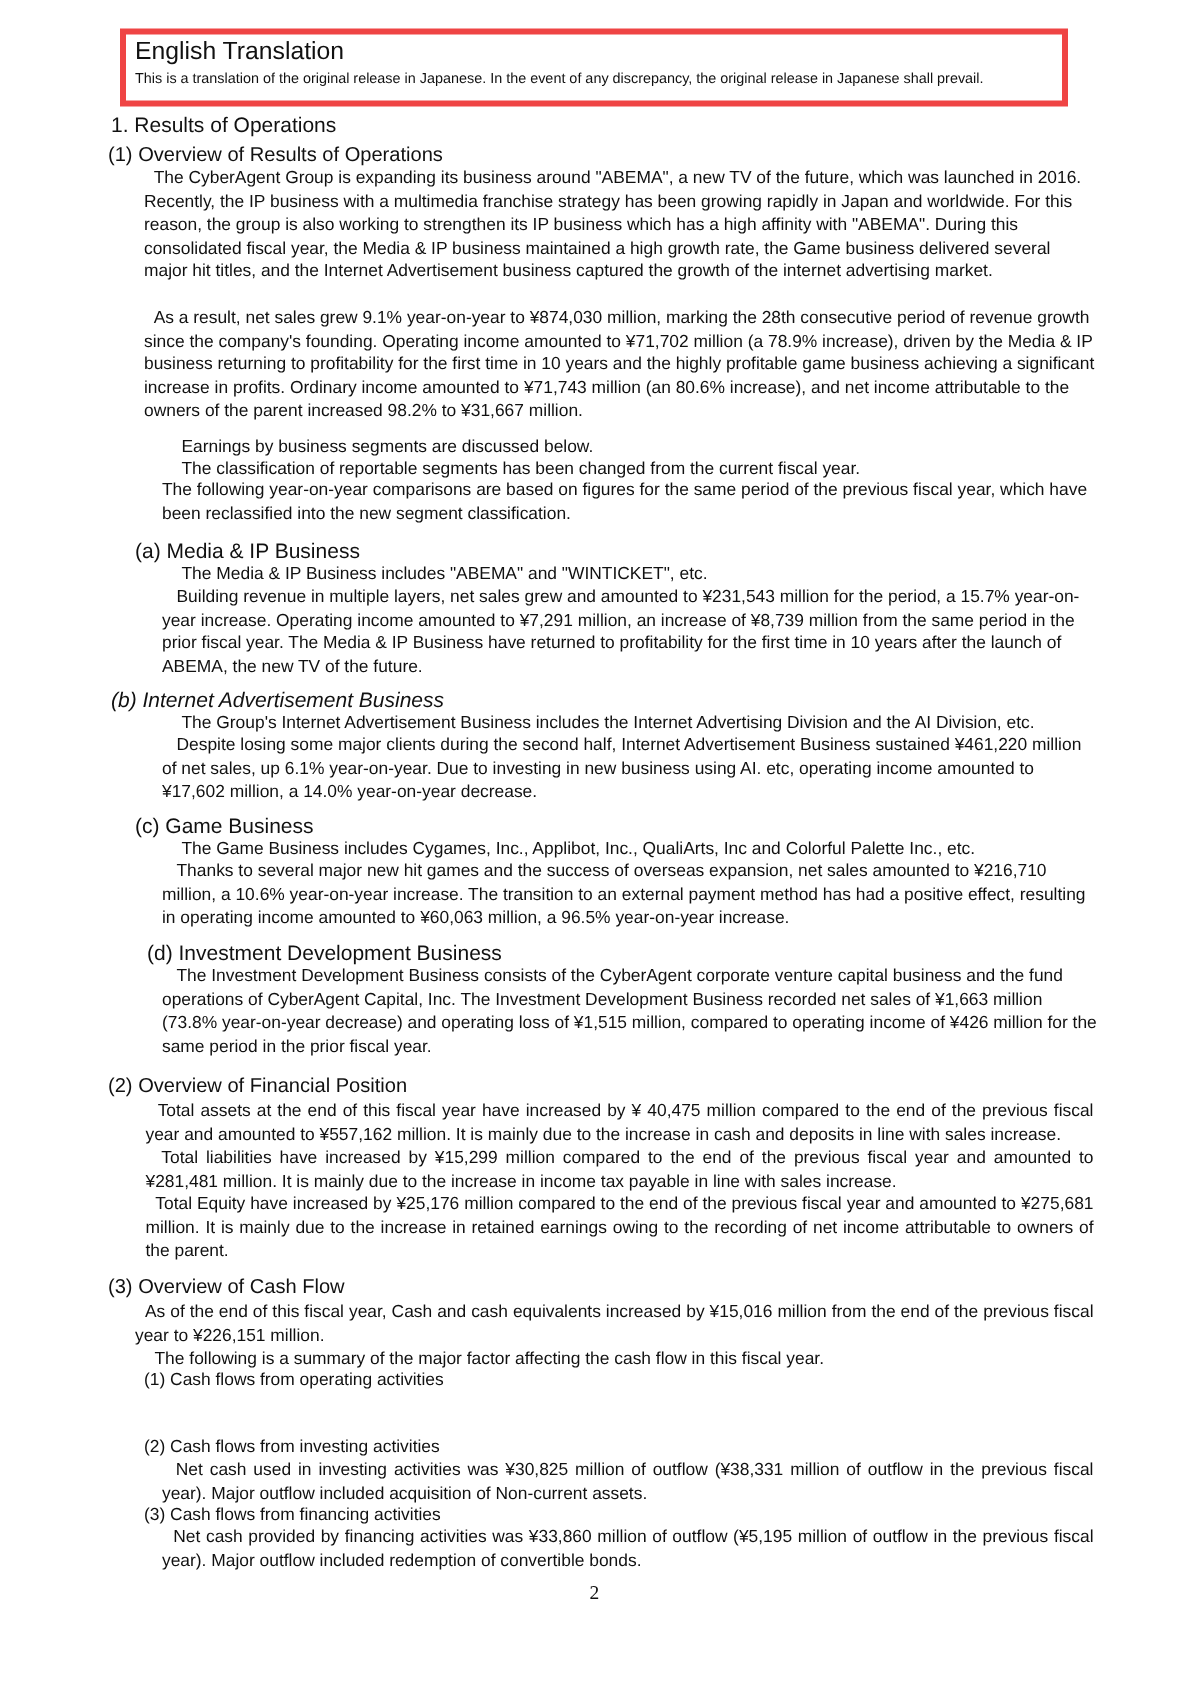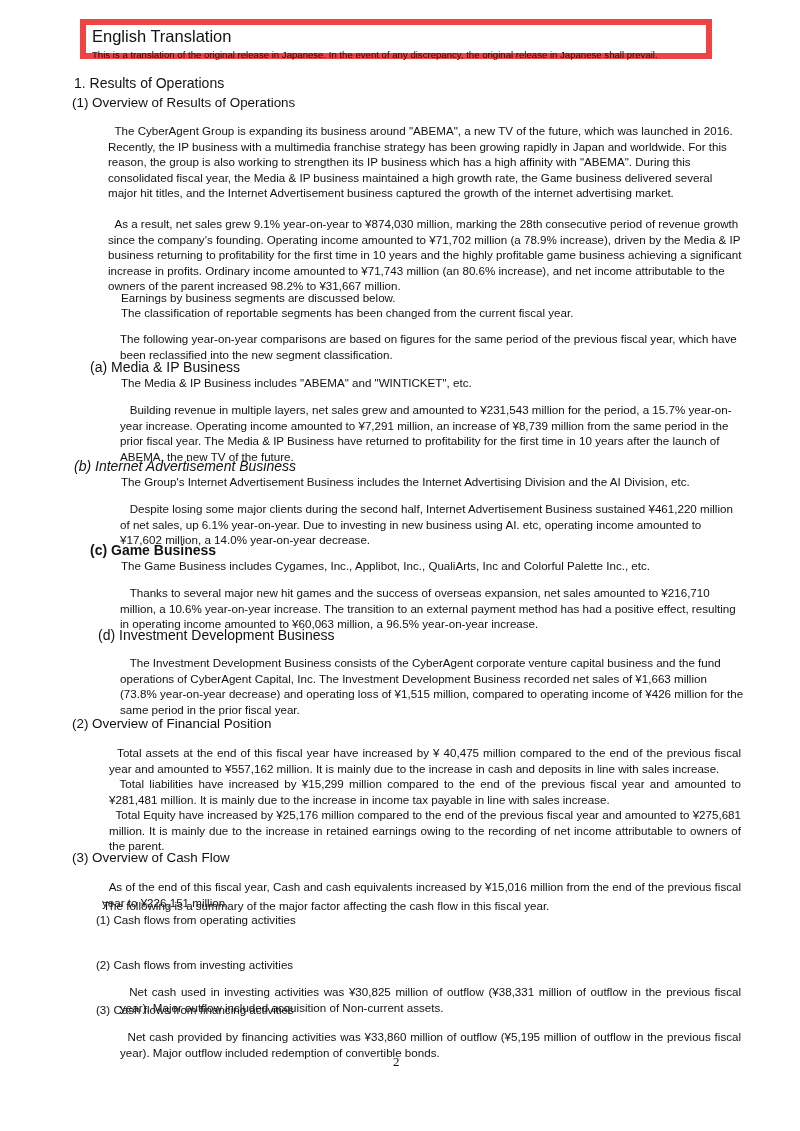--- a/index.html
+++ b/index.html
@@ -19,22 +19,22 @@
       position: absolute;
       left: 0; top: 0;
       width: 800px;
       height: 1131px;
     }
     .notice-box {
       position: absolute;
       left: 80px;
       top: 19px;
       width: 632px;
-      height: 40px;
-      border: 6px solid #ef4444;
+      height: 52px;
+      border: 4px solid #ef4444;
       box-sizing: border-box;
     }
     .notice-title {
       position: absolute;
       left: 6px;
       top: 1px;
       font-size: 16.5px;
       line-height: 20px;
       color: #111;
       white-space: nowrap;
@@ -65,21 +65,21 @@
     .h3 {
       position: absolute;
       font-size: 14px;
       line-height: 15px;
       white-space: nowrap;
     }
     .para {
       position: absolute;
       font-size: 11.6px;
       line-height: 15.5px;
-      margin: 12px;
+      margin: 0;
     }
     .para.justify { text-align: justify; }
     .line {
       position: absolute;
       font-size: 11.6px;
       line-height: 15px;
       white-space: nowrap;
     }
     .page-number {
       position: absolute;
@@ -113,21 +113,21 @@
   <p class="para" style="left:108px; top:319px; width:620px;">The following year-on-year comparisons are based on figures for the same period of the previous fiscal year, which have been reclassified into the new segment classification.</p>
 
   <div class="h3" style="left:90px; top:360px;">(a) Media &amp; IP Business</div>
   <div class="line" style="left:121px; top:375px;">The Media &amp; IP Business includes "ABEMA" and "WINTICKET", etc.</div>
   <p class="para" style="left:108px; top:390px; width:625px;">&nbsp;&nbsp;&nbsp;Building revenue in multiple layers, net sales grew and amounted to ¥231,543 million for the period, a 15.7% year-on-year increase. Operating income amounted to ¥7,291 million, an increase of ¥8,739 million from the same period in the prior fiscal year. The Media &amp; IP Business have returned to profitability for the first time in 10 years after the launch of ABEMA, the new TV of the future.</p>
 
   <div class="h3" style="left:74px; top:459px;font-style:italic;">(b) Internet Advertisement Business</div>
   <div class="line" style="left:121px; top:474px;">The Group's Internet Advertisement Business includes the Internet Advertising Division and the AI Division, etc.</div>
   <p class="para" style="left:108px; top:489px; width:625px;">&nbsp;&nbsp;&nbsp;Despite losing some major clients during the second half, Internet Advertisement Business sustained ¥461,220 million of net sales, up 6.1% year-on-year. Due to investing in new business using AI. etc, operating income amounted to ¥17,602 million, a 14.0% year-on-year decrease.</p>
 
-  <div class="h3" style="left:90px; top:543px;font-weight:bold;">(c) Game Business</div>
+  <div class="h3" style="left:90px; top:543px;">(c) Game Business</div>
   <div class="line" style="left:121px; top:558px;">The Game Business includes Cygames, Inc., Applibot, Inc., QualiArts, Inc and Colorful Palette Inc., etc.</div>
   <p class="para" style="left:108px; top:573px; width:625px;">&nbsp;&nbsp;&nbsp;Thanks to several major new hit games and the success of overseas expansion, net sales amounted to ¥216,710 million, a 10.6% year-on-year increase. The transition to an external payment method has had a positive effect, resulting in operating income amounted to ¥60,063 million, a 96.5% year-on-year increase.</p>
 
   <div class="h3" style="left:98px; top:628px;">(d) Investment Development Business</div>
   <p class="para" style="left:108px; top:643px; width:625px;">&nbsp;&nbsp;&nbsp;The Investment Development Business consists of the CyberAgent corporate venture capital business and the fund operations of CyberAgent Capital, Inc. The Investment Development Business recorded net sales of ¥1,663 million (73.8% year-on-year decrease) and operating loss of ¥1,515 million, compared to operating income of ¥426 million for the same period in the prior fiscal year.</p>
 
   <div class="h2" style="left:72px; top:715px;">(2) Overview of Financial Position</div>
   <p class="para justify" style="left:97px; top:733px; width:632px;">&nbsp;&nbsp;Total assets at the end of this fiscal year have increased by ¥ 40,475 million compared to the end of the previous fiscal year and amounted to ¥557,162 million. It is mainly due to the increase in cash and deposits in line with sales increase.</p>
   <p class="para justify" style="left:97px; top:764px; width:632px;">&nbsp;&nbsp;Total liabilities have increased by ¥15,299 million compared to the end of the previous fiscal year and amounted to ¥281,481 million. It is mainly due to the increase in income tax payable in line with sales increase.</p>
   <p class="para justify" style="left:97px; top:795px; width:632px;">&nbsp;&nbsp;Total Equity have increased by ¥25,176 million compared to the end of the previous fiscal year and amounted to ¥275,681 million. It is mainly due to the increase in retained earnings owing to the recording of net income attributable to owners of the parent.</p>

